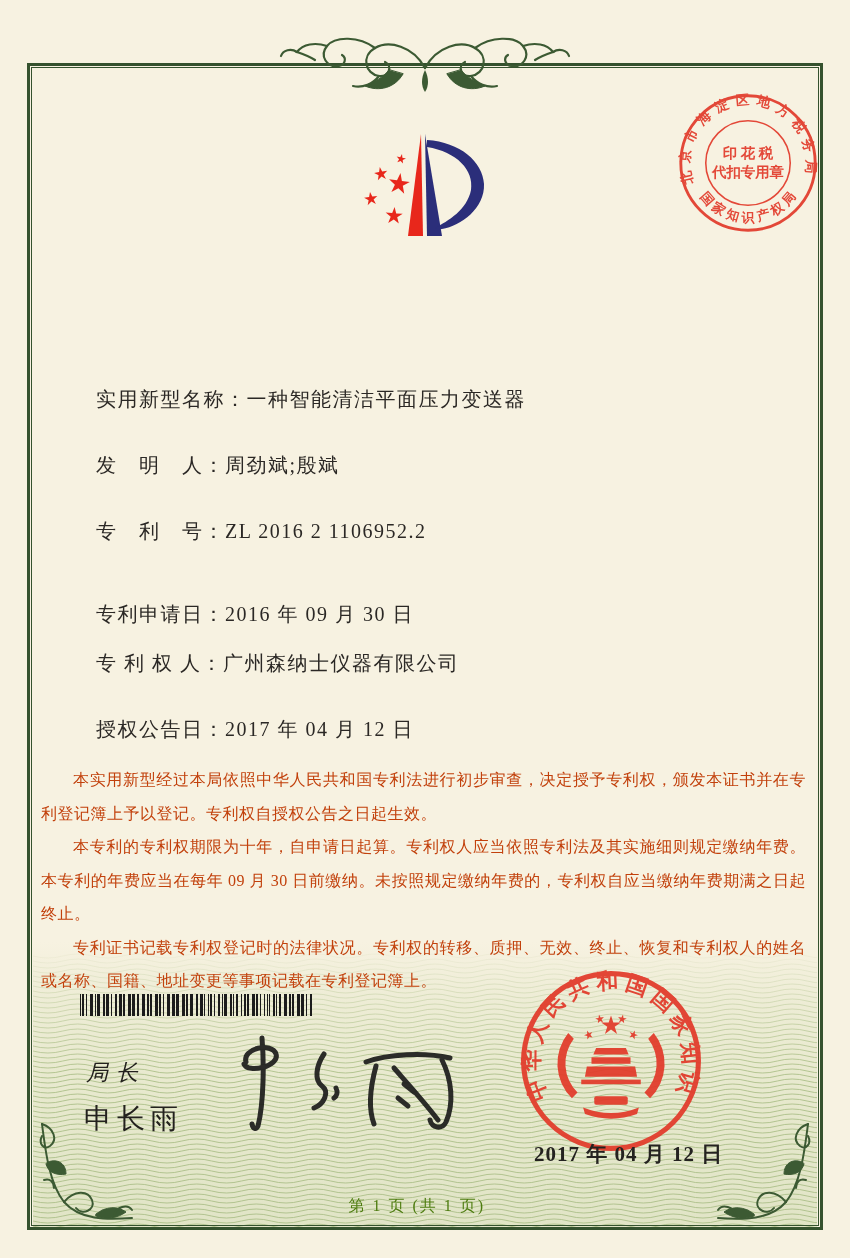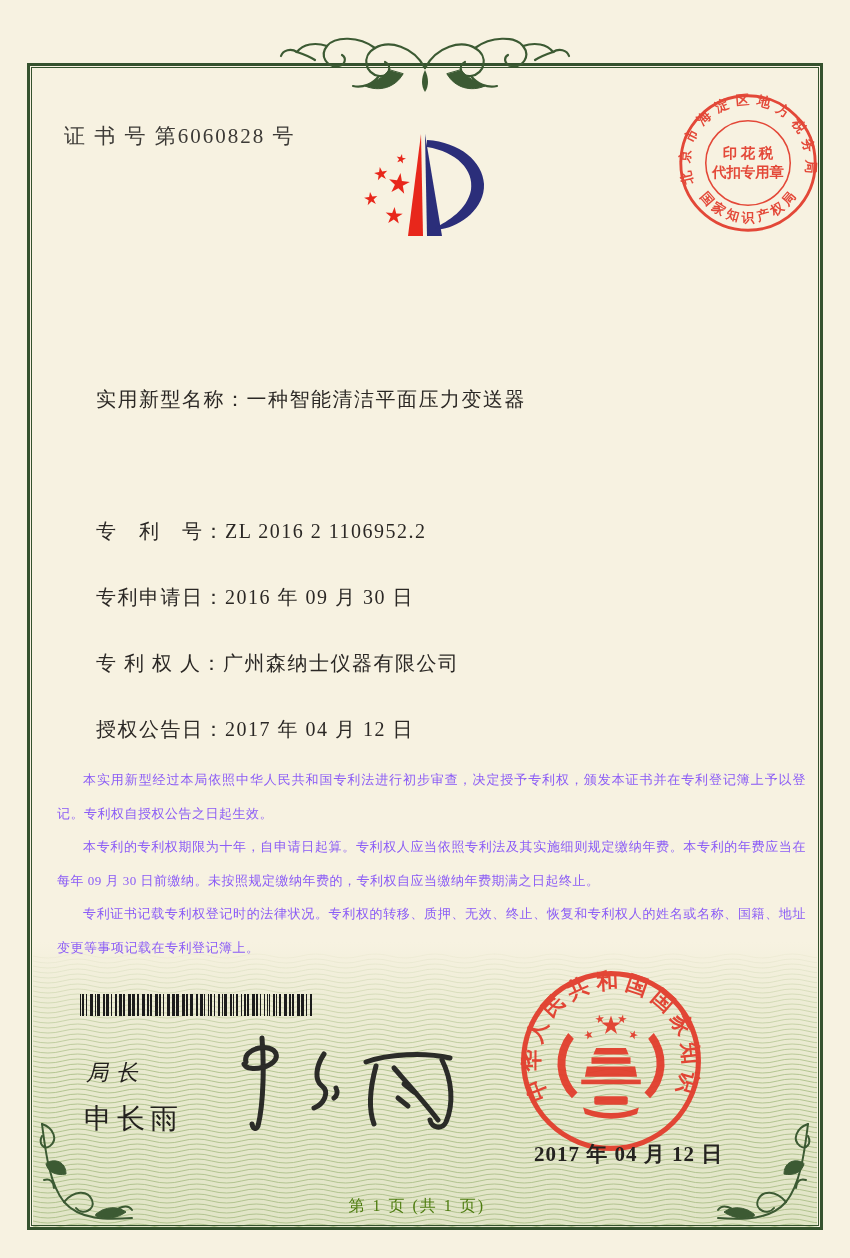--- a/index.html
+++ b/index.html
@@ -30,21 +30,21 @@
   .tax-stamp { position:absolute; left:676px; top:91px; z-index:5; opacity:.92; }
   .title {
     position:absolute; left:0; right:0; top:264px; text-align:center; z-index:4;
     font-size:47px; font-weight:bold; letter-spacing:7px; color:#1e1c1a;
   }
   .field-row { position:absolute; left:64px; font-size:20px; letter-spacing:1.5px; color:#2b2825; z-index:4; white-space:nowrap;margin-left:32px; }
   .field-row .lbl { }
   .field-row .val { }
   .paras {
     position:absolute; left:41px; right:44px; top:763px; z-index:4;
-    font-size:13px; line-height:33.5px; text-align:justify; color:#8b5cf6; letter-spacing:0.5px;margin-left:16px;
+    font-size:16px; line-height:33.5px; text-align:justify; color:#c2410c; letter-spacing:0.5px;
   }
   .paras p { text-indent:2em; margin:0; }
   .barcode { position:absolute; left:80px; top:994px; z-index:4; }
   .officer-title { position:absolute; left:86px; top:1058px; font-size:22px; letter-spacing:8px; z-index:4;
     font-family:"Liberation Sans","DejaVu Sans",sans-serif; color:#23211e;font-style:italic; }
   .officer-name { position:absolute; left:84px; top:1100px; font-size:28px; letter-spacing:5px; z-index:4;
     font-family:"Liberation Sans","DejaVu Sans",sans-serif; color:#23211e; }
   .signature { position:absolute; left:228px; top:1032px; z-index:6; }
   .seal { position:absolute; left:518px; top:968px; z-index:5; opacity:.93; }
   .seal-date { position:absolute; left:534px; top:1140px; font-size:21px; font-weight:bold; letter-spacing:1px; color:#242220; z-index:7; white-space:nowrap; }
@@ -150,21 +150,20 @@
       <path d="M6,4 C10,36 14,64 28,82 C44,100 70,100 96,98"></path>
       <path d="M6,4 C18,8 22,20 14,26 C8,30 2,24 6,16"></path>
       <path d="M12,42 C22,38 30,44 30,54 C20,56 12,52 10,44 Z" fill="#3c5a33" stroke-width="1"></path>
       <path d="M28,82 C38,70 52,70 56,80 C60,90 46,96 40,88"></path>
       <path d="M60,94 C70,86 82,86 90,92 C82,98 70,100 60,96 Z" fill="#3c5a33" stroke-width="1"></path>
       <path d="M78,96 C80,86 92,84 96,90"></path>
       <path d="M8,60 C14,58 18,62 18,68"></path>
     </g>
   </svg>
 
-  <div class="cert-no">证 书 号 第6060828 号</div>
 
   <svg class="logo" width="160" height="120" viewBox="0 0 160 120">
     <g id="logo-stars" fill="#e8271b">
         <polygon points="57.0,22.1 57.4,25.7 61.0,26.5 57.7,28.0 58.0,31.6 55.6,28.9 52.3,30.3 54.1,27.2 51.7,24.5 55.2,25.3" fill="#e8271b"></polygon>
         <polygon points="34.8,35.1 37.2,39.6 42.2,38.7 38.6,42.4 41.0,46.9 36.5,44.6 32.9,48.3 33.6,43.3 29.1,41.0 34.1,40.1" fill="#e8271b"></polygon>
         <polygon points="55.5,41.1 56.9,49.0 64.8,50.1 57.8,53.8 59.2,61.7 53.4,56.2 46.4,59.9 49.9,52.7 44.1,47.2 52.0,48.3" fill="#e8271b"></polygon>
         <polygon points="25.0,60.1 27.3,64.6 32.3,63.9 28.6,67.5 30.9,72.0 26.4,69.6 22.7,73.2 23.6,68.2 19.1,65.8 24.1,65.1" fill="#e8271b"></polygon>
         <polygon points="49.6,75.0 51.2,81.4 57.7,81.8 52.2,85.3 53.8,91.6 48.8,87.4 43.2,90.9 45.7,84.8 40.7,80.6 47.2,81.1" fill="#e8271b"></polygon>
       </g>
     <polygon points="76,2 63,104 78,104" fill="#e8271b"></polygon>
@@ -186,24 +185,27 @@
       <textPath href="#taxbottom" textLength="117" lengthAdjust="spacing">国家知识产权局</textPath>
     </text>
     <text x="75" y="70" text-anchor="middle" font-size="15" font-weight="bold" fill="#e23a2a">印 花 税</text>
     <text x="75" y="90" text-anchor="middle" font-size="15" font-weight="bold" fill="#e23a2a">代扣专用章</text>
   </svg>
 
 
   <div class="field-row" style="top:386px">
     <span class="lbl">实用新型名称：</span><span class="val">一种智能清洁平面压力变送器</span>
   </div>
+  <div class="field-row" style="top:452px">
+    <span class="lbl">发　明　人：</span><span class="val">周劲斌;殷斌</span>
+  </div>
   <div class="field-row" style="top:518px">
     <span class="lbl">专　利　号：</span><span class="val">ZL 2016 2 1106952.2</span>
   </div>
-  <div class="field-row" style="top:584px">
+  <div class="field-row" style="top:601px">
     <span class="lbl">专利申请日：</span><span class="val">2016 年 09 月 30 日</span>
   </div>
   <div class="field-row" style="top:650px">
     <span class="lbl">专 利 权 人：</span><span class="val">广州森纳士仪器有限公司</span>
   </div>
   <div class="field-row" style="top:716px">
     <span class="lbl">授权公告日：</span><span class="val">2017 年 04 月 12 日</span>
   </div>
 
   <div class="paras">

